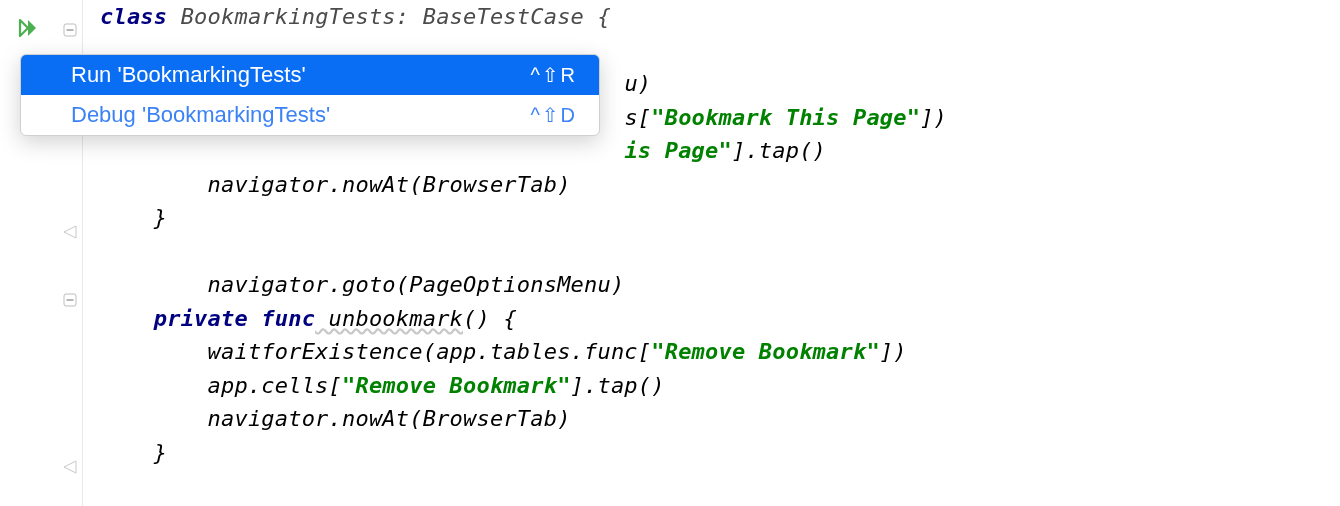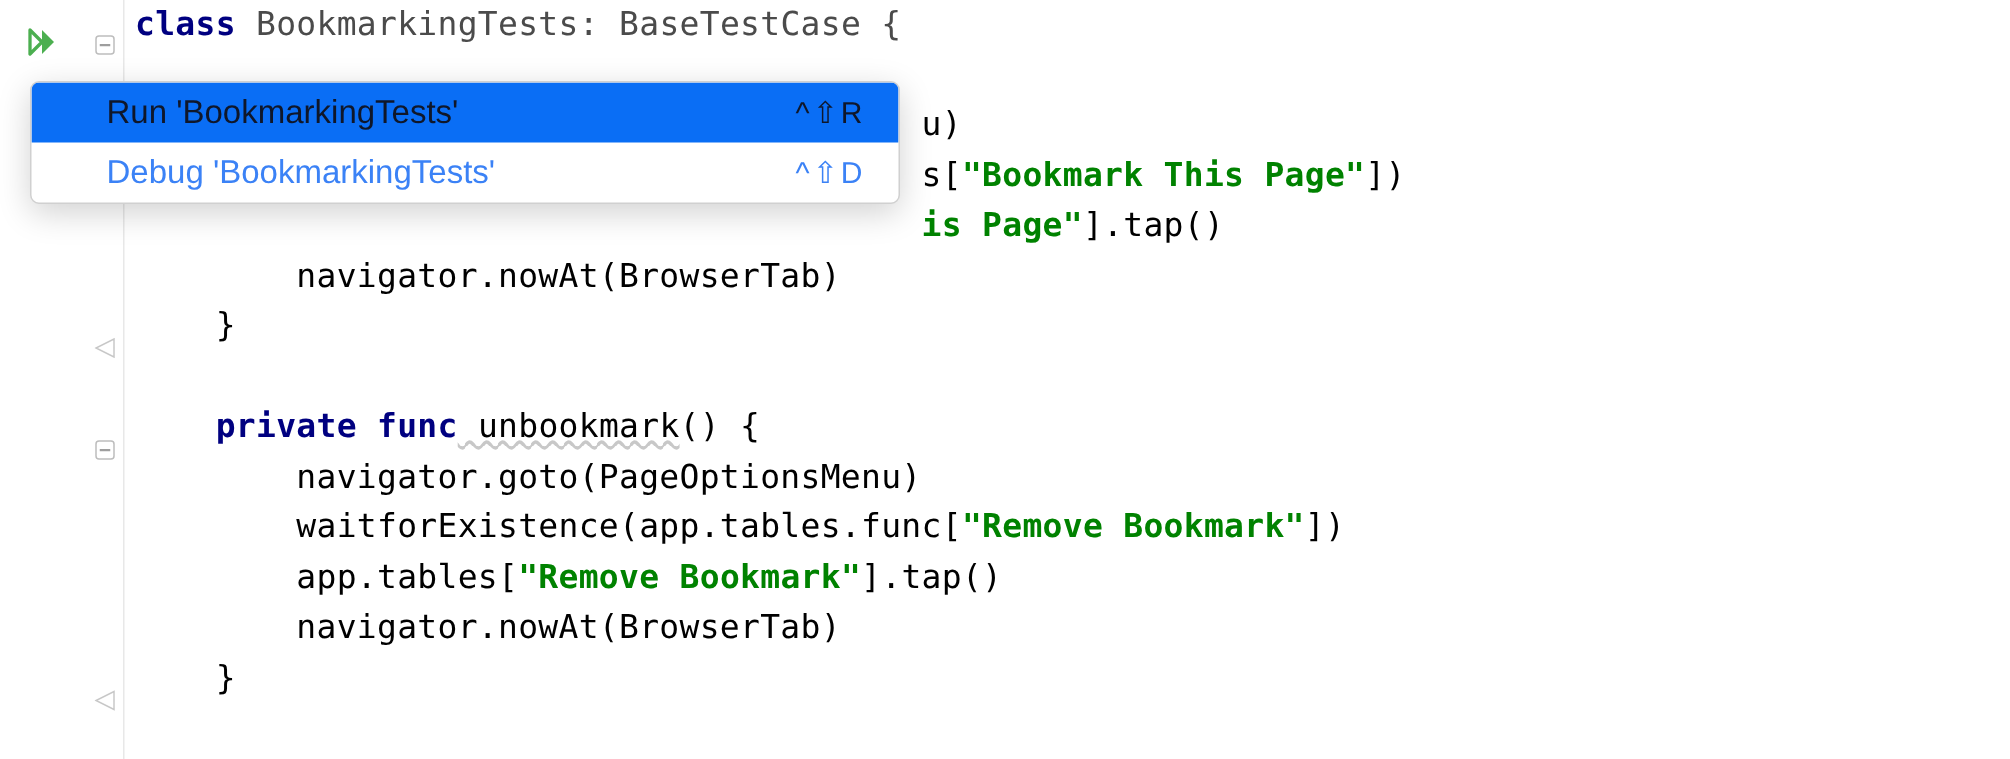--- a/index.html
+++ b/index.html
@@ -51,24 +51,25 @@
     position: absolute;
     left: 0;
     width: 16px;
     height: 16px;
     display: flex;
     align-items: center;
     justify-content: center;
   }
   .code-area {
     position: absolute;
-    left: 90px;
+    left: 100px;
     top: 0;
     right: 0;
     height: 100%;
+    font-style: italic;
   }
   .line {
     height: 33.5px;
     white-space: pre;
     line-height: 33.5px;
     letter-spacing: 0.2px;
   }
   .kw { color: #000080; font-weight: bold; }
   .cls { color: #4b4b4b; }
   .fn { color: #000000; }
@@ -92,21 +93,21 @@
   .menu-item {
     display: flex;
     align-items: center;
     justify-content: space-between;
     padding: 6px 22px 6px 50px;
     height: 40px;
     color: #3b82f6;
   }
   .menu-item.selected {
     background: #0a6ef5;
-    color: #0f172a;
+    color: #ffffff;
     justify-content: center;
   }
   .menu-label { flex: 1; }
   .menu-shortcut { font-size: 20px; letter-spacing: 2px; margin-left: 20px; }
 </style>
 </head>
 <body>
 
 <div class="editor">
 
@@ -147,24 +148,24 @@
 
   <div class="code-area">
     <div class="line"><span class="kw">class</span><span class="cls"> BookmarkingTests</span><span class="cls">: BaseTestCase {</span></div>
     <div class="line"></div>
     <div class="line"><span>                                       </span><span class="plain">u)</span></div>
     <div class="line"><span>                                       </span><span class="plain">s[</span><span class="str">"Bookmark This Page"</span><span class="plain">])</span></div>
     <div class="line"><span>                                       </span><span class="str">is Page"</span><span class="plain">].tap()</span></div>
     <div class="line"><span class="plain">        </span><span class="plain">navigator.nowAt(BrowserTab)</span></div>
     <div class="line"><span class="plain">    </span><span class="plain">}</span></div>
     <div class="line"></div>
+    <div class="line"><span class="plain">        </span><span class="plain">navigator.goto(PageOptionsMenu)</span></div>
     <div class="line"><span class="plain">    </span><span class="kw">private</span><span class="kw"> func</span><span class="fn underline"> unbookmark</span><span class="plain">() {</span></div>
-    <div class="line"><span class="plain">        </span><span class="plain">navigator.goto(PageOptionsMenu)</span></div>
     <div class="line"><span class="plain">        </span><span class="plain">waitforExistence(app.tables.func[</span><span class="str">"Remove Bookmark"</span><span class="plain">])</span></div>
-    <div class="line"><span class="plain">        </span><span class="plain">app.tables[</span><span class="str">"Remove Bookmark"</span><span class="plain">].tap()</span></div>
+    <div class="line"><span class="plain">        </span><span class="plain">app.cells[</span><span class="str">"Remove Bookmark"</span><span class="plain">].tap()</span></div>
     <div class="line"><span class="plain">        </span><span class="plain">navigator.nowAt(BrowserTab)</span></div>
     <div class="line"><span class="plain">    </span><span class="plain">}</span></div>
   </div>
 
   <div class="context-menu">
     <div class="menu-item selected">
       <span class="menu-label">Run 'BookmarkingTests'</span>
       <span class="menu-shortcut">^⇧R</span>
     </div>
     <div class="menu-item">

